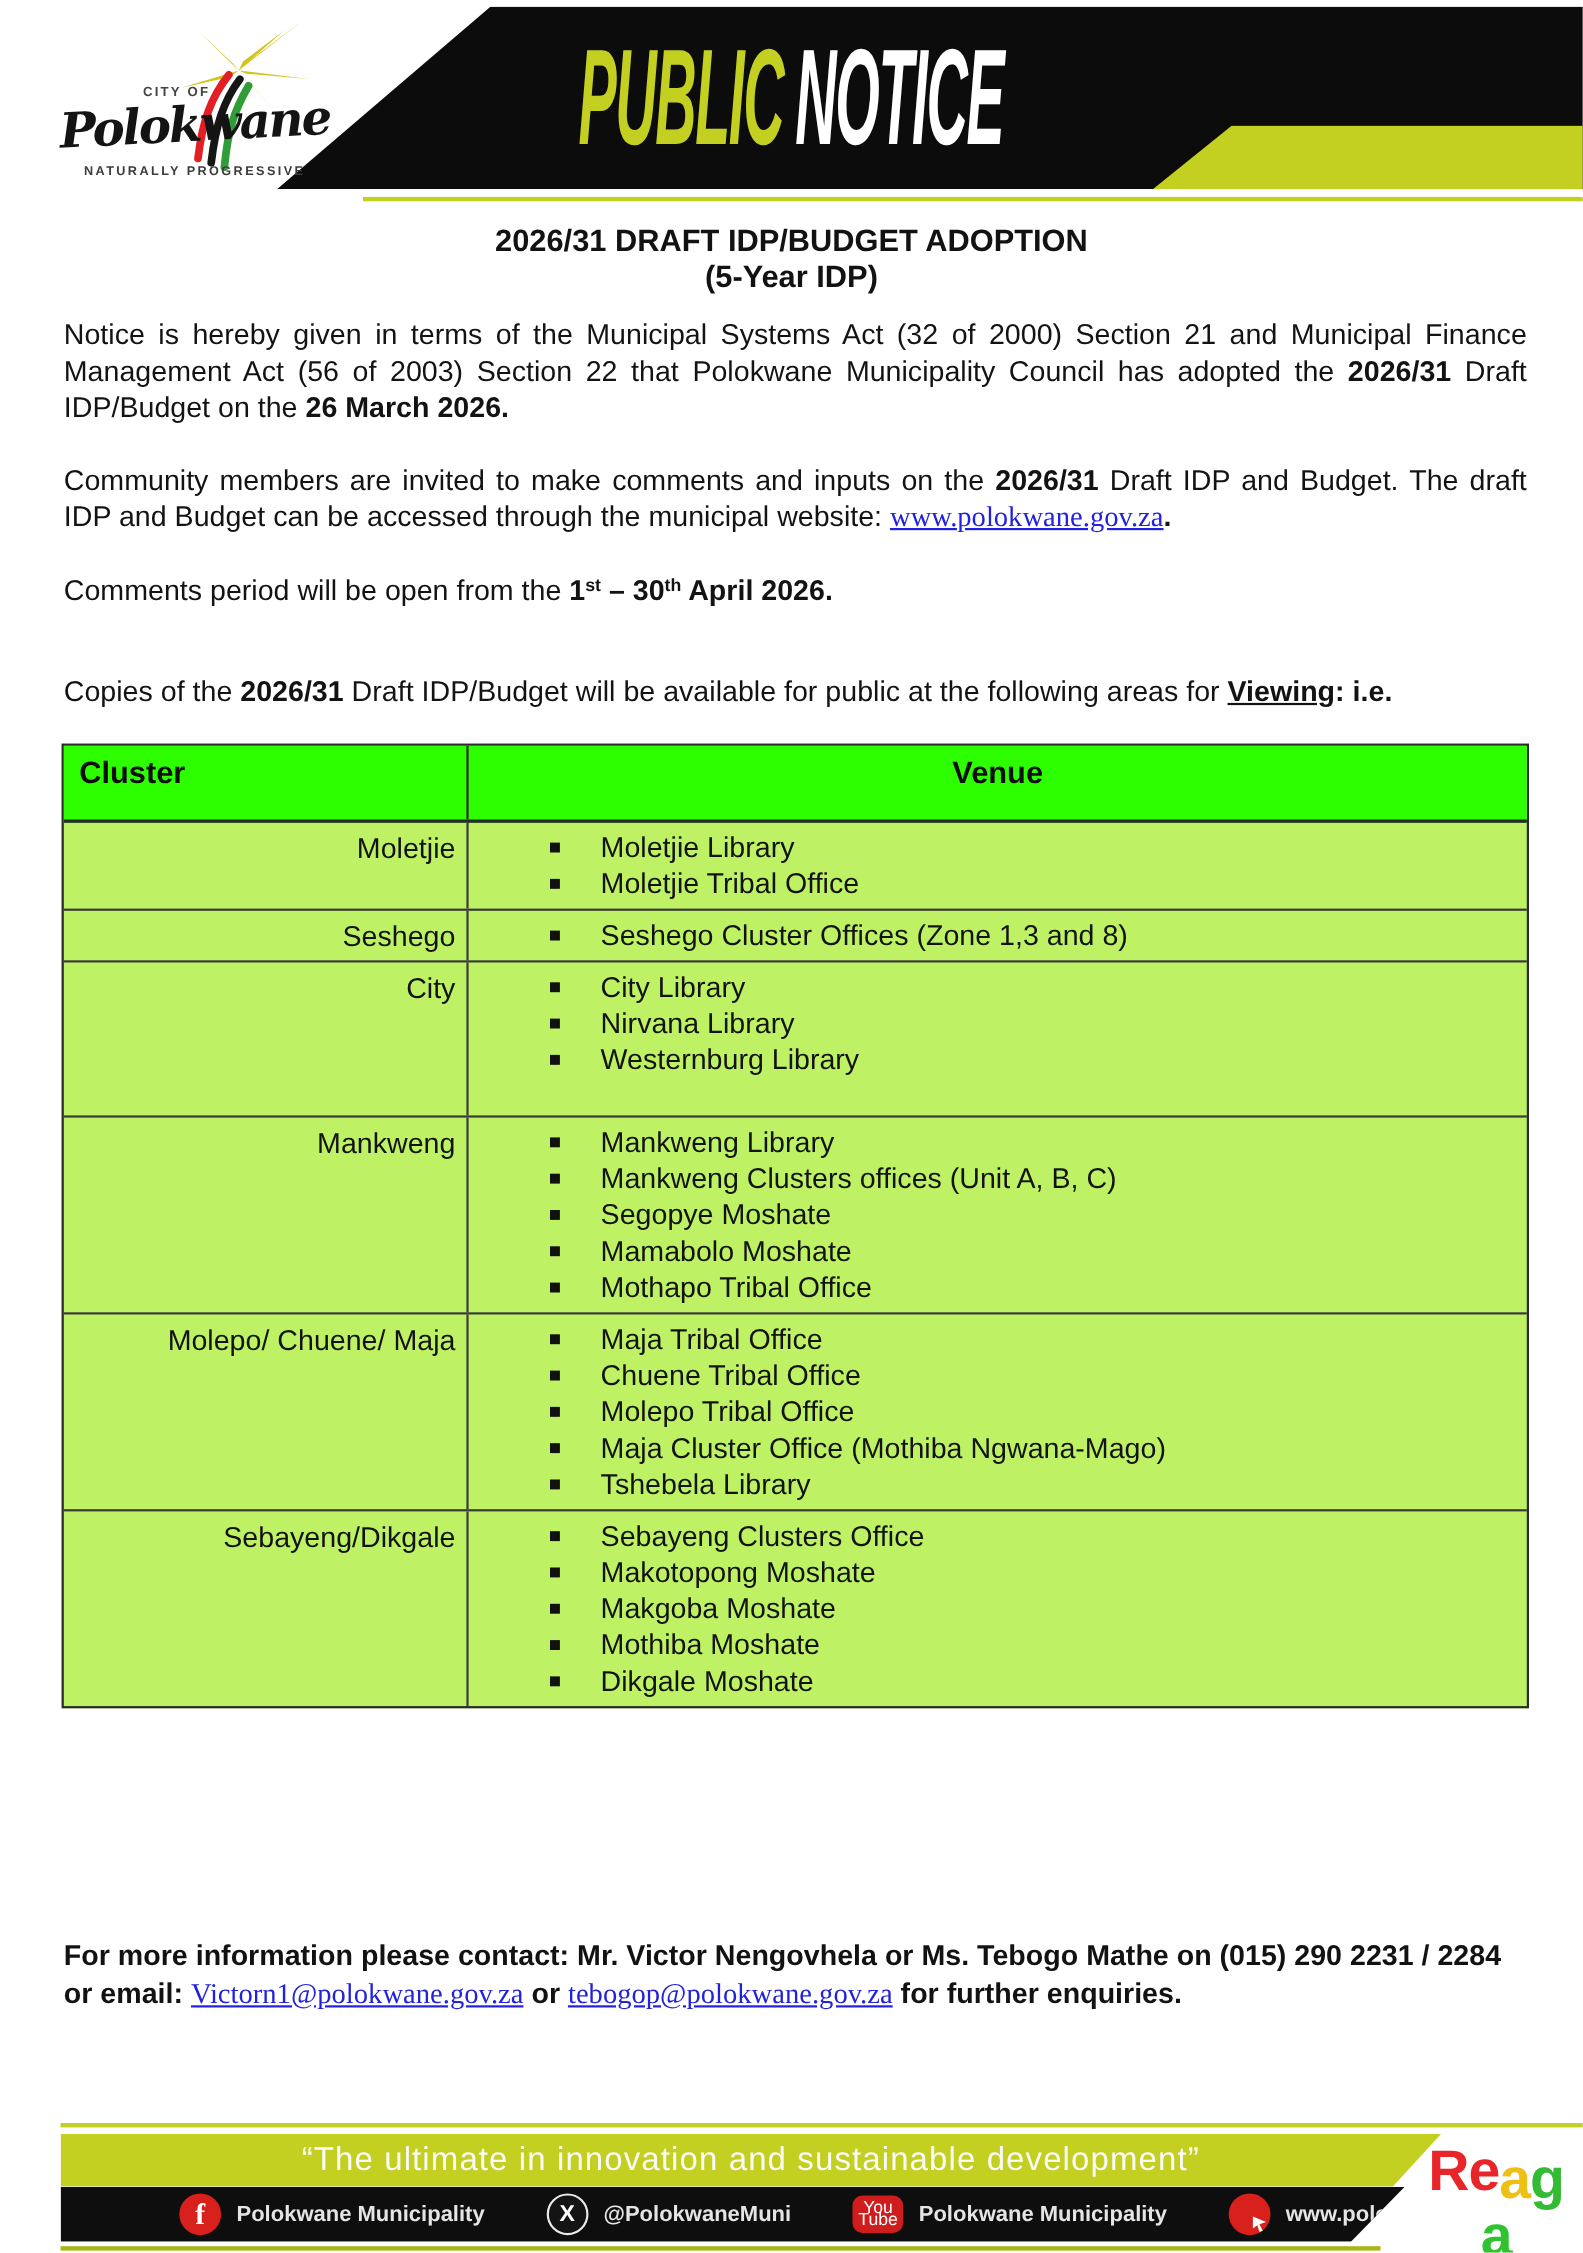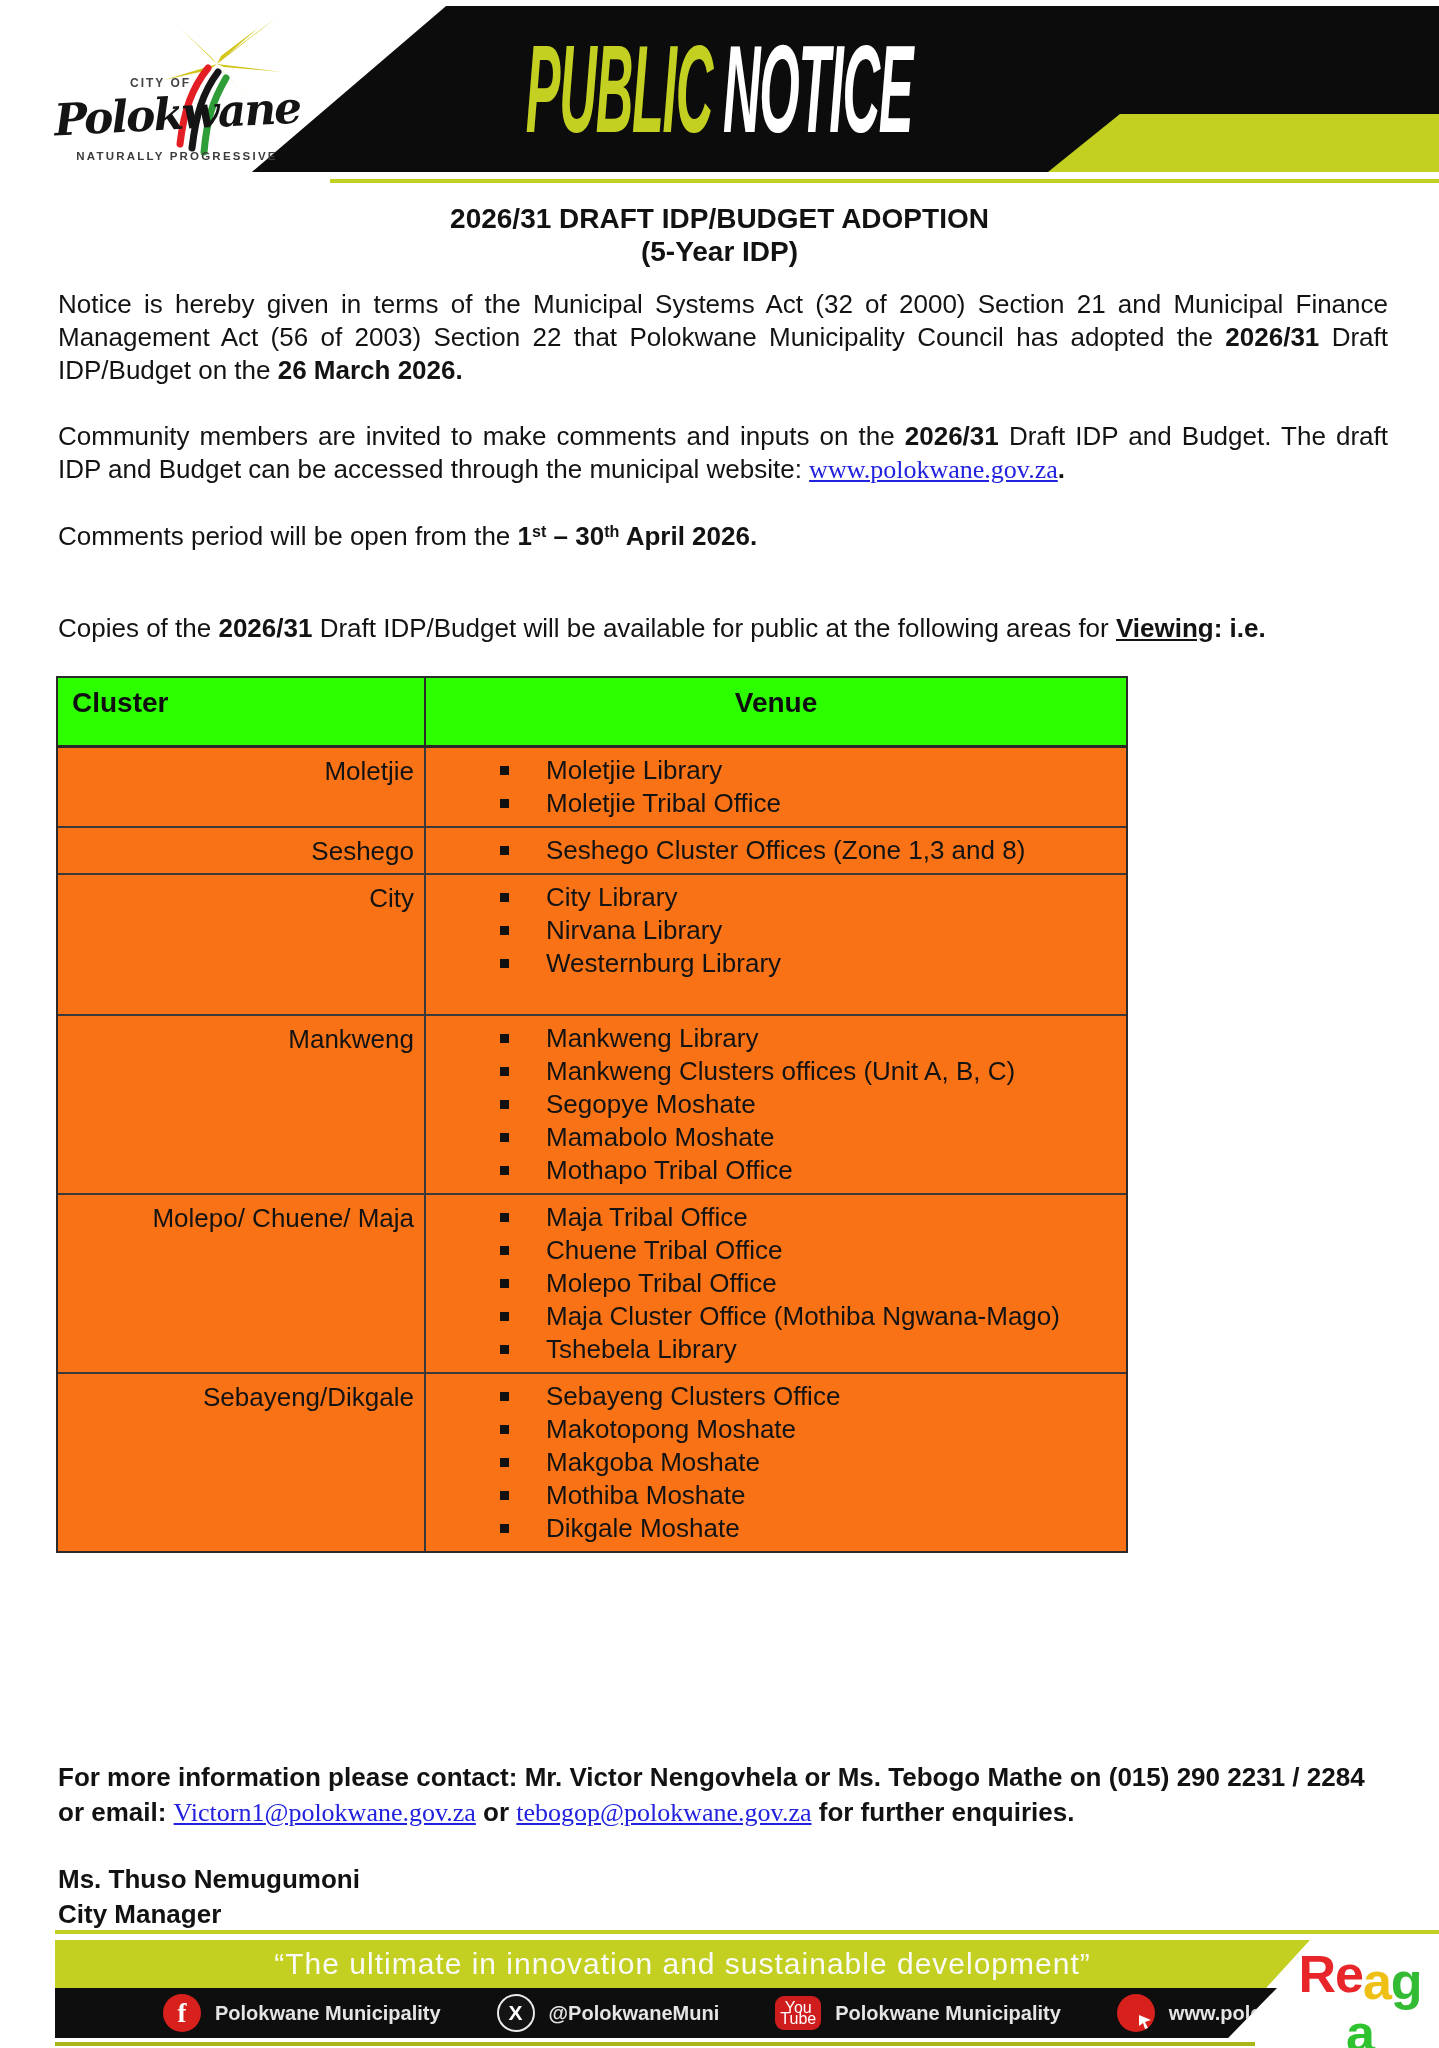--- a/index.html
+++ b/index.html
@@ -70,22 +70,22 @@
   .seg-b { font-weight:bold; }
   .seg-u { text-decoration:underline; }
   .seg-sup { font-size:62%; position:relative; top:-0.5em; }
   .doc-link {
     font-family:"Liberation Serif", serif; color:#2121de; text-decoration:underline;
     font-weight:normal;
   }
 
   
   .idp-table {
-    position:absolute; top:676px; left:56px; width:1072px;
-    border:2px solid #2a2a2a; background:#f97316;
+    position:absolute; top:676px; left:56px; width:1334px;
+    border:2px solid #2a2a2a; background:#bef264;
   }
   .t-head {
     display:grid; grid-template-columns:368px 1fr; background:#2eff00;
     height:70px; border-bottom:3px solid #2a2a2a;
   }
   .t-head .h-cluster {
     padding:9px 0 0 14px; font-weight:bold; font-size:28px; color:#0e0e0e;
     border-right:2px solid #2a2a2a;
   }
   .t-head .h-venue {
@@ -261,24 +261,20 @@
               <li>Makgoba Moshate</li>
               <li>Mothiba Moshate</li>
               <li>Dikgale Moshate</li>
             </ul>
           </div>
         </div>
       </div>
   </div>
 
   <div class="contact"><span class="seg-b">For more information please contact: Mr. Victor Nengovhela or Ms. Tebogo Mathe on (015) 290 2231 / 2284&nbsp; or email: </span><a href="#" class="doc-link">Victorn1@polokwane.gov.za</a><span class="seg-b"> or </span><a href="#" class="doc-link">tebogop@polokwane.gov.za</a><span class="seg-b"> for further enquiries.</span></div>
-  <div class="signature">
-    <div>Ms. Thuso Nemugumoni</div>
-    <div>City Manager</div>
-  </div>
 
   <div class="footer-rule"></div>
   <div class="footer-yellow">
     <span class="slogan">“The ultimate in innovation and sustainable development”</span>
   </div>
   <div class="footer-black">
       <div class="social-item">
         <span class="ic-circle ic-fb">f</span>
         <span class="social-label">Polokwane Municipality</span>
       </div>

